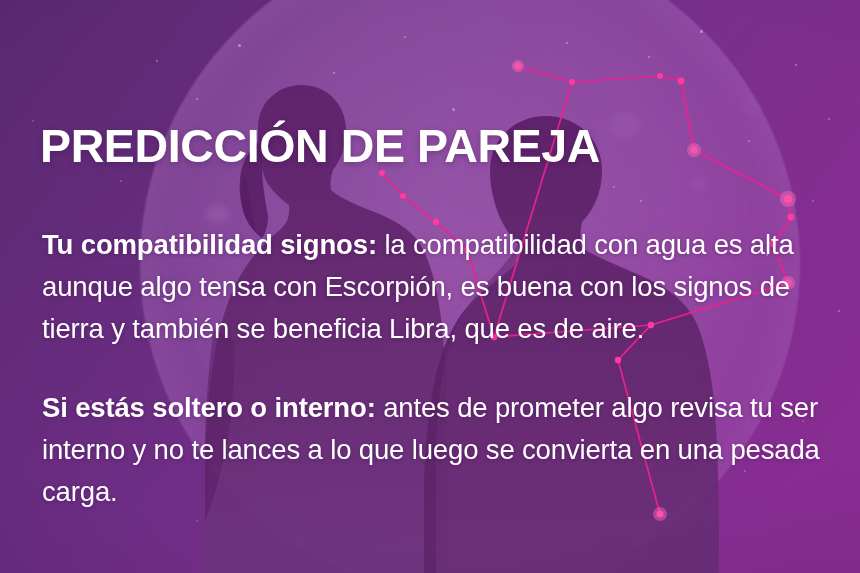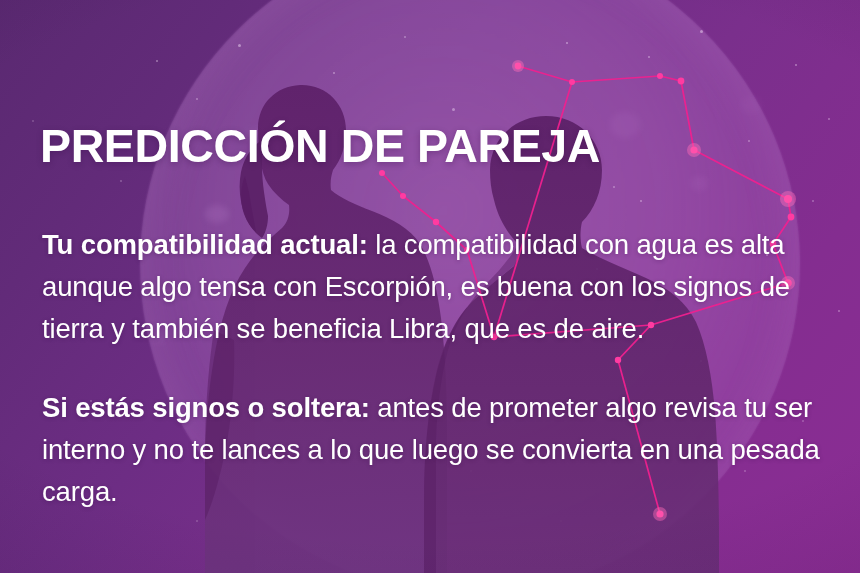--- a/index.html
+++ b/index.html
@@ -304,22 +304,22 @@
   <div id="vignette"></div>
 
   <div id="content">
 
 
     <h1 id="title">PREDICCIÓN DE PAREJA</h1>
 
     <div id="body">
 
       <p class="para">
-        <span class="lead">Tu compatibilidad actual:</span><span> la compatibilidad con agua es alta aunque algo tensa con Escorpión, es buena con los signos de tierra y también se beneficia Libra, que es de aire.</span>
+        <span class="lead">Tu compatibilidad signos:</span><span> la compatibilidad con agua es alta aunque algo tensa con Escorpión, es buena con los signos de tierra y también se beneficia Libra, que es de aire.</span>
       </p>
 
       <p class="para">
-        <span class="lead">Si estás signos o soltera:</span><span> antes de prometer algo revisa tu ser interno y no te lances a lo que luego se convierta en una pesada carga.</span>
+        <span class="lead">Si estás soltero o interno:</span><span> antes de prometer algo revisa tu ser interno y no te lances a lo que luego se convierta en una pesada carga.</span>
       </p>
 
     </div>
   </div>
 </div>
 
 </body></html>

